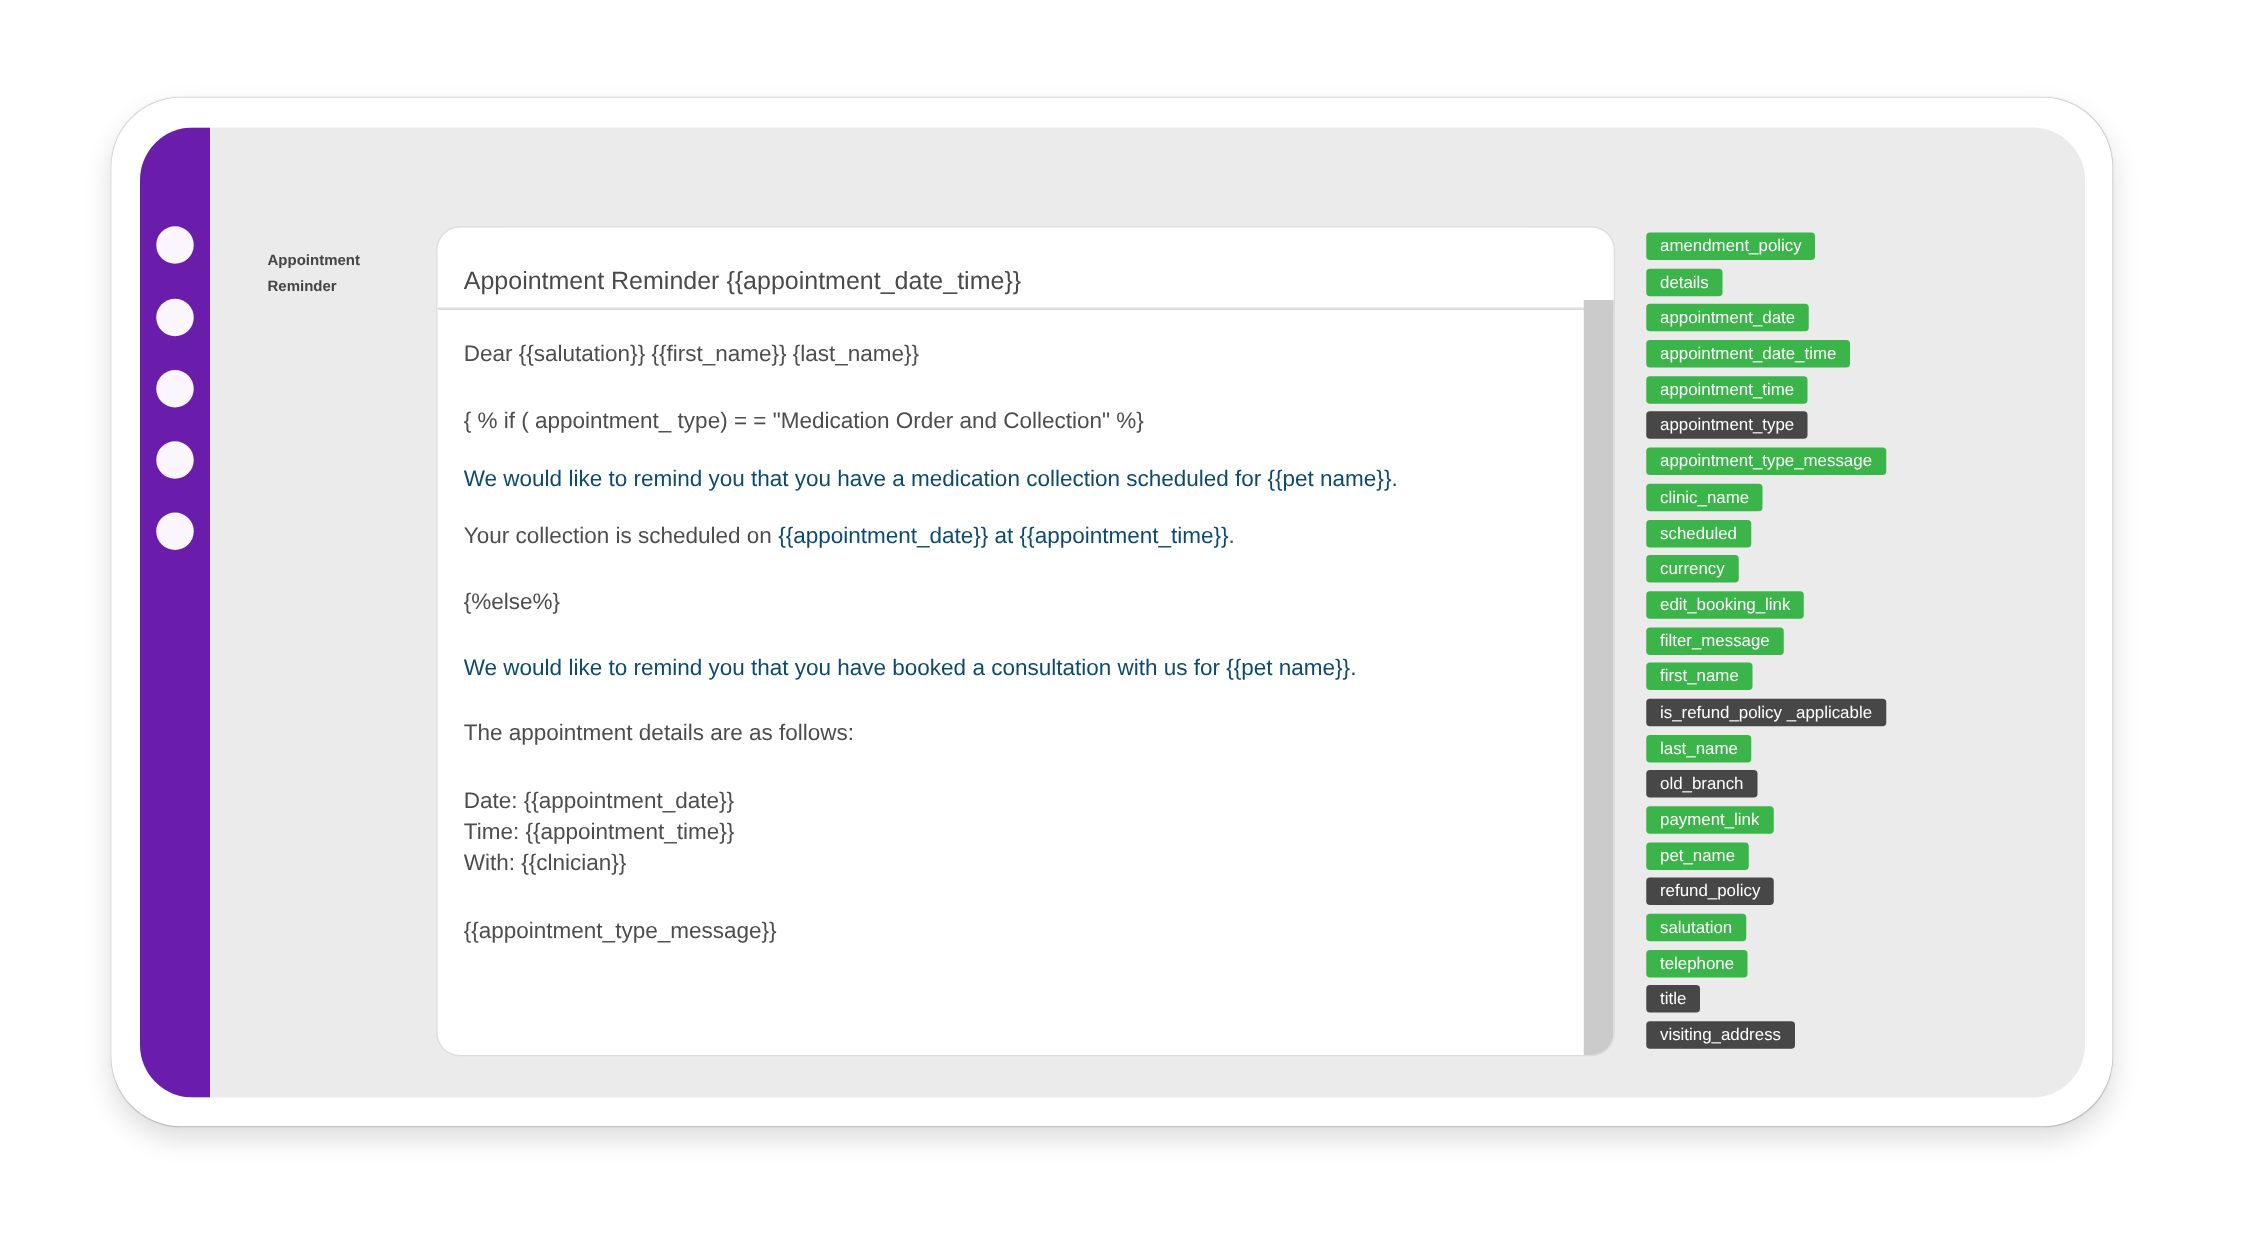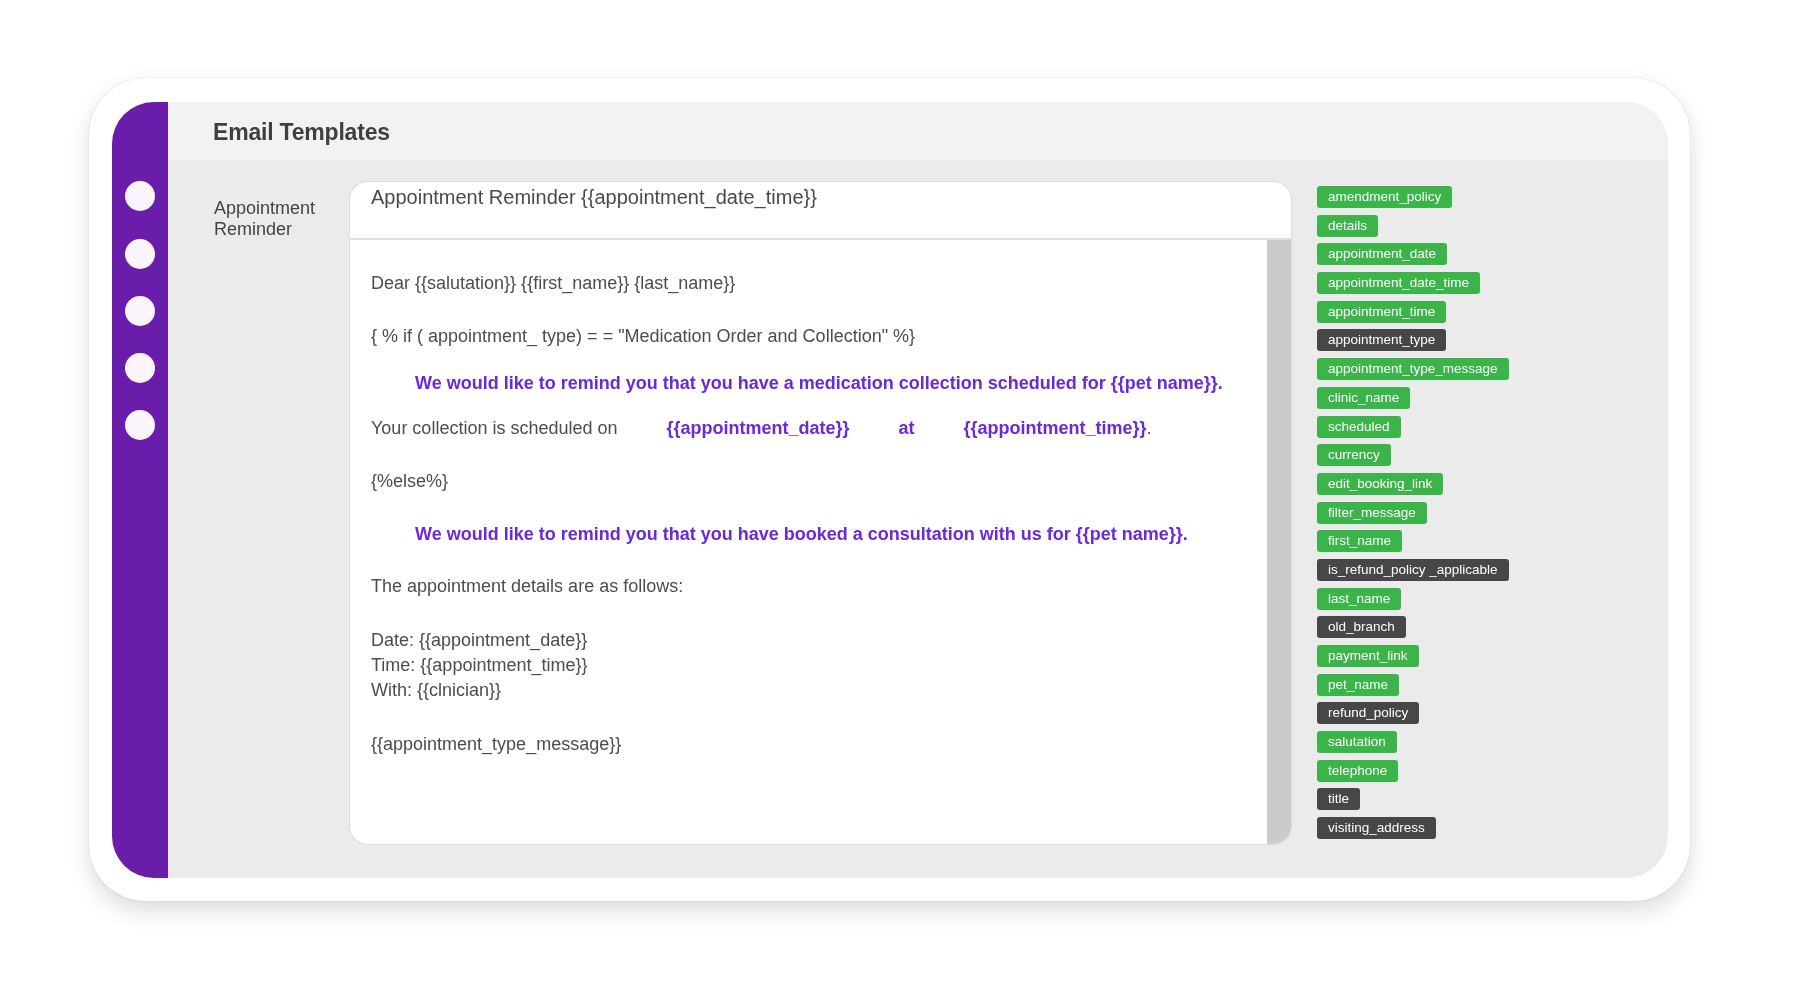--- a/index.html
+++ b/index.html
@@ -26,43 +26,43 @@
   }
   .header {
     position: absolute; left: 56px; top: 0; right: 0; height: 58px; background: #f2f2f2;
   }
   .page-title {
     position: absolute; left: 45px; top: 17px; font-size: 23px; font-weight: bold; color: #3f3f3f;
     letter-spacing: -0.2px;
   }
   .template-label {
     position: absolute; left: 102px; top: 96px; width: 130px;
-    font-size: 18px; font-weight: normal; color: #444; line-height: 21px;
+    font-size: 12px; font-weight: bold; color: #444; line-height: 21px;
   }
   .editor {
     position: absolute; left: 238px; top: 80px; width: 941px; height: 662px;
     background: #ffffff; border-radius: 18px; overflow: hidden;
     box-shadow: 0 0 0 1px #dcdcdc;
   }
   .subject {
     position: absolute; left: 0; top: 0; right: 0; height: 58px;
     border-bottom: 2px solid #dedede; box-sizing: border-box;
-    padding: 4px 21px; font-size: 20px; color: #4a4a4a; white-space: nowrap;
+    padding: 32px 21px; font-size: 20px; color: #4a4a4a; white-space: nowrap;
   }
   .body-area {
     position: absolute; left: 0; top: 58px; right: 24px; bottom: 0;
     padding: 32px 21px 0 21px; box-sizing: border-box;
     font-size: 18px; color: #4d4d4d; line-height: 22px;
   }
   .scrollbar {
     position: absolute; right: 0; top: 58px; width: 24px; bottom: 0; background: #cbcbcb;
   }
   .para { white-space: nowrap; margin: 0; }
   .gap { height: 31px; }
-  .bold { font-weight: bold; color: #6d28d9; margin-left: 44px; }
+  .bold { font-weight: normal; color: #0c4a6e; }
   .tags {
     position: absolute; left: 1205px; top: 84px; width: 260px;
   }
   .tag {
     display: table; height: 16px; line-height: 22px; padding: 0 11px;
     border-radius: 3px; font-size: 13.5px; color: #ffffff; margin-bottom: 6.7px;
     cursor: pointer; white-space: nowrap;
   }
   .tag.green { background: #3bb54a; }
   .tag.dark { background: #474747; }
@@ -74,23 +74,20 @@
 
 <div class="panel">
   <div class="sidebar">
     <div class="nav-dot" style="top:79px"></div>
     <div class="nav-dot" style="top:137px"></div>
     <div class="nav-dot" style="top:194px"></div>
     <div class="nav-dot" style="top:251px"></div>
     <div class="nav-dot" style="top:308px"></div>
   </div>
 
-  <div class="header">
-    <div class="page-title">Email Templates</div>
-  </div>
 
   <div class="template-label">
     <div>Appointment</div>
     <div>Reminder</div>
   </div>
 
   <div class="editor">
     <div class="subject">Appointment Reminder {{appointment_date_time}}</div>
     <div class="body-area">
       <p class="para">Dear {{salutation}} {{first_name}} {last_name}}</p>

